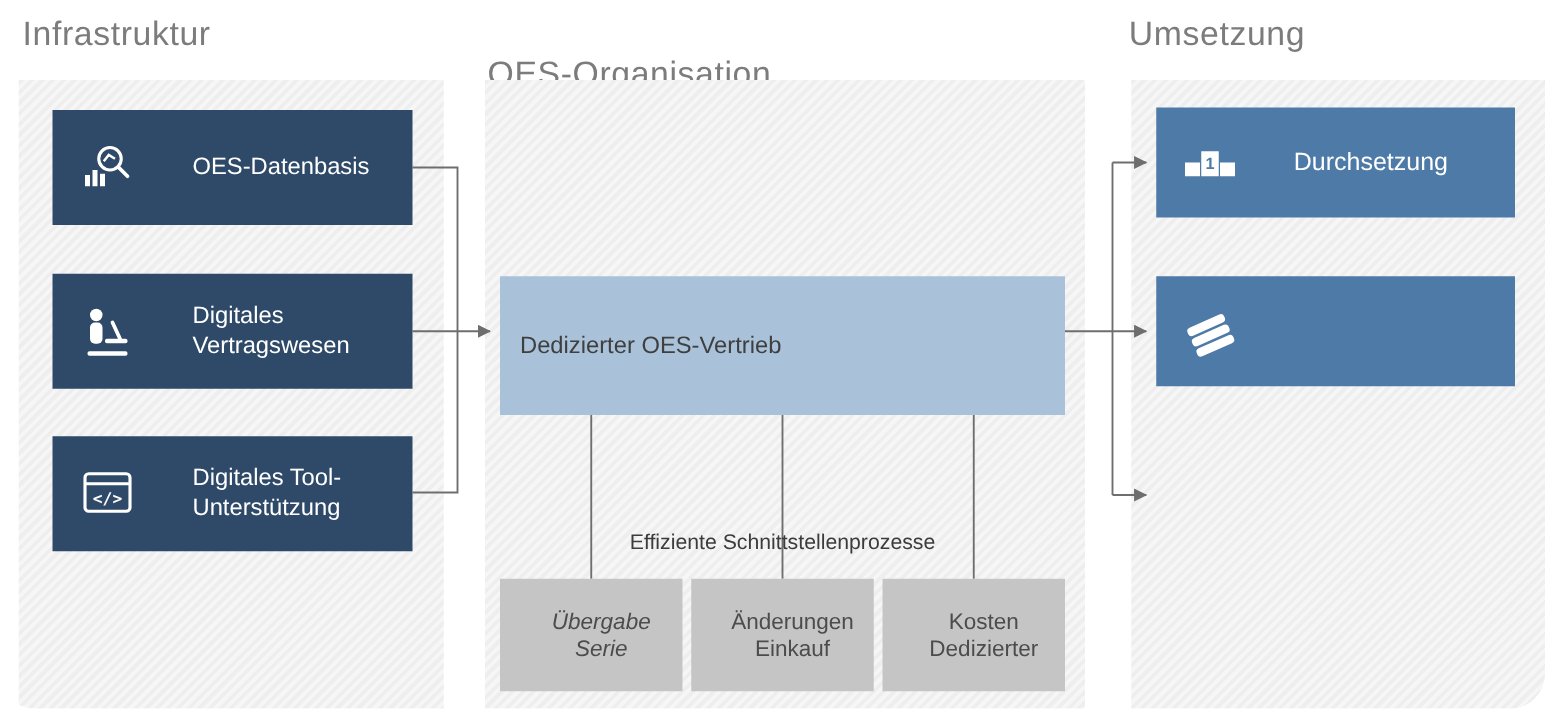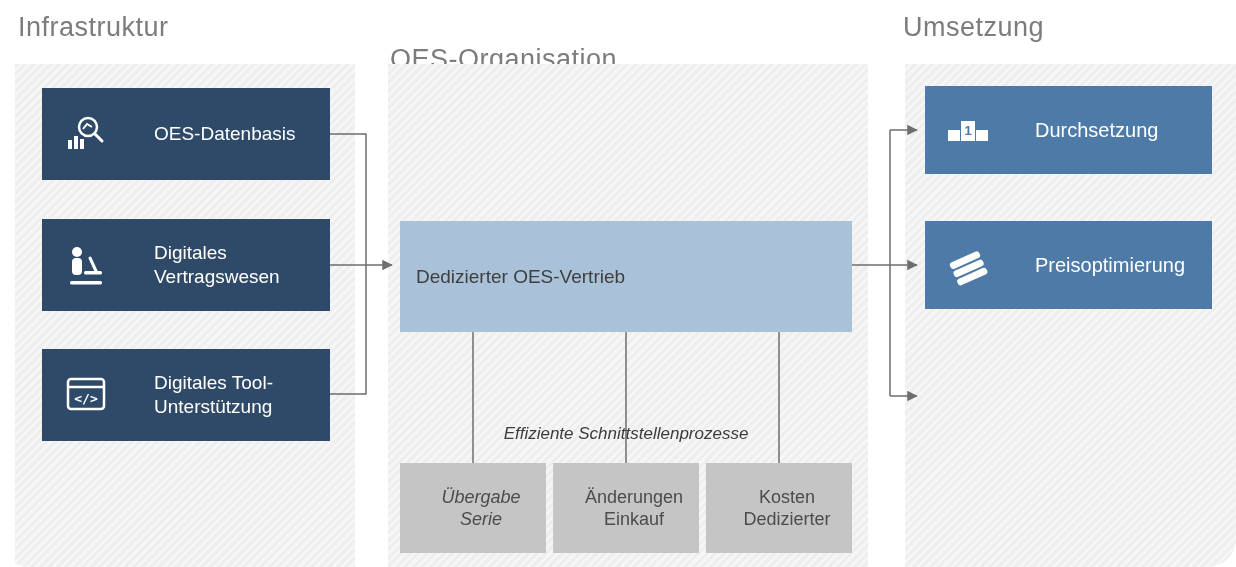--- a/index.html
+++ b/index.html
@@ -37,21 +37,21 @@
     left:400px;top:221px;width:452px;height:111px;background:#a9c2d9;color:#3f3f3f;
     justify-content:flex-start;font-size:19px;
   }
   .graybox{
     top:463px;width:146px;height:90px;background:#c5c5c5;color:#4c4c4c;
     justify-content:center;text-align:center;font-size:18px;
   }
   .g1{left:400px;font-style:italic;} .g2{left:553px;} .g3{left:706px;}
   .interface-label{
     position:absolute;left:400px;top:424px;width:452px;text-align:center;
-    font-size:17px;color:#3c3c3c;font-style:italic;
+    font-size:17px;color:#3c3c3c;
   }
   .ln{stroke:#6e6e6e;stroke-width:1.5;fill:none;}
 </style>
 </head>
 <body>
 
 <div class="canvas">
 
   <div class="col-header h-left">Infrastruktur</div>
   <div class="col-header h-mid">OES-Organisation</div>
@@ -157,17 +157,16 @@
   <div class="box steel" style="top:221px">
     <span class="icon">
       <svg width="50" height="44" viewBox="0 0 48 44">
         <g transform="rotate(-24 24 24)">
           <rect x="8" y="13" width="32" height="7" rx="3" fill="#fff"></rect>
           <rect x="8" y="22" width="32" height="7" rx="3" fill="#fff"></rect>
           <rect x="8" y="31" width="32" height="7" rx="3" fill="#fff"></rect>
         </g>
       </svg>
     </span>
-    <span class="label">Preisoptimierung</span>
   </div>
 
 
 </div>
 
 </body></html>

